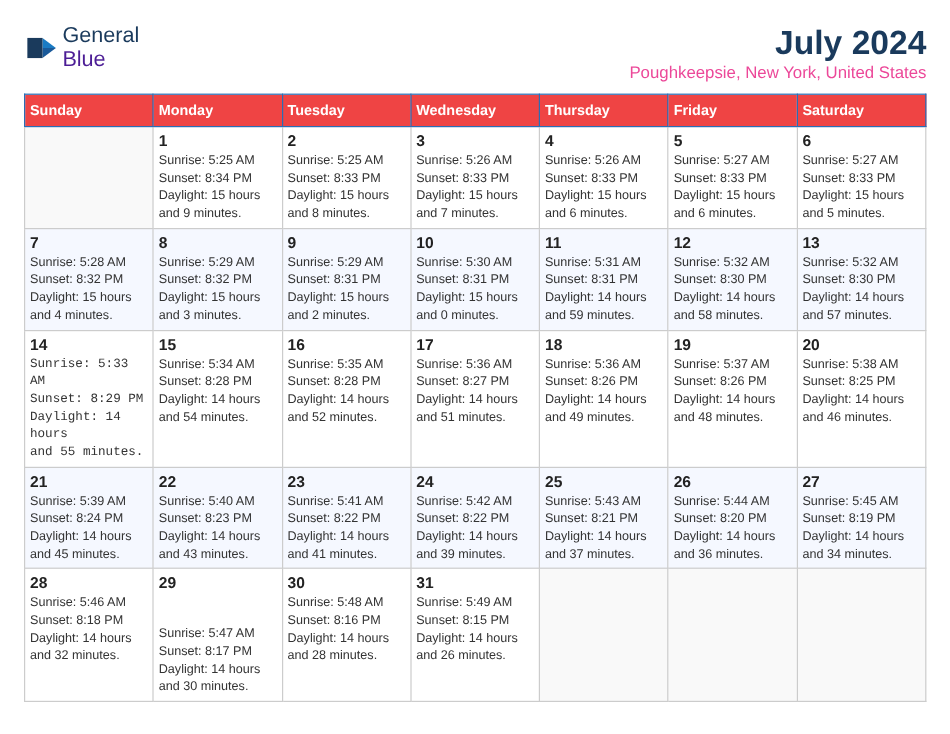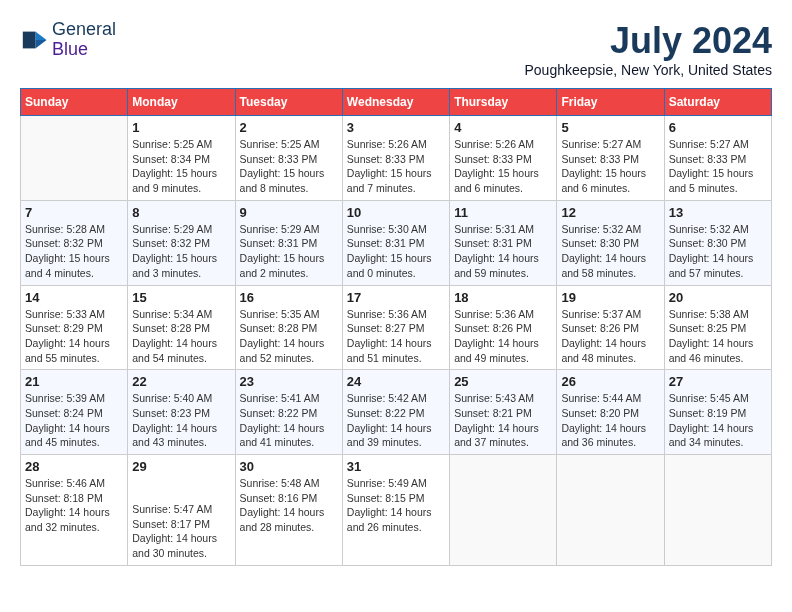--- a/index.html
+++ b/index.html
@@ -29,27 +29,27 @@
     .logo-general { color: #1a3a5c; }
     .logo-blue { color: #4c1d95; }
     .logo-icon {
       width: 28px;
       height: 28px;
     }
     .title-block {
       text-align: right;
     }
     .month-title {
-      font-size: 36px;
+      font-size: 28px;
       font-weight: bold;
       color: #1a3a5c;
     }
     .subtitle {
       font-size: 14px;
-      color: #0f172a;
+      color: #ec4899;
     }
     table {
       width: 100%;
       border-collapse: collapse;
       font-size: 11px;
     }
     thead tr th {
       background-color: #ef4444;
       color: #fff;
       padding: 6px 4px;
@@ -212,21 +212,21 @@
           <span class="day-number">13</span>
           <div class="day-info" style="white-space: pre-line;">Sunrise: 5:32 AM
 Sunset: 8:30 PM
 Daylight: 14 hours
 and 57 minutes.</div>
         </td>
       </tr>
       <tr>
         <td>
           <span class="day-number">14</span>
-          <div class="day-info" style="white-space: pre-line;">Sunrise: 5:33 AM
+          <div class="day-info" style="white-space: pre-line; font-family: Liberation Mono, monospace;">Sunrise: 5:33 AM
 Sunset: 8:29 PM
 Daylight: 14 hours
 and 55 minutes.</div>
         </td>
         <td>
           <span class="day-number">15</span>
           <div class="day-info" style="white-space: pre-line;">Sunrise: 5:34 AM
 Sunset: 8:28 PM
 Daylight: 14 hours
 and 54 minutes.</div>

